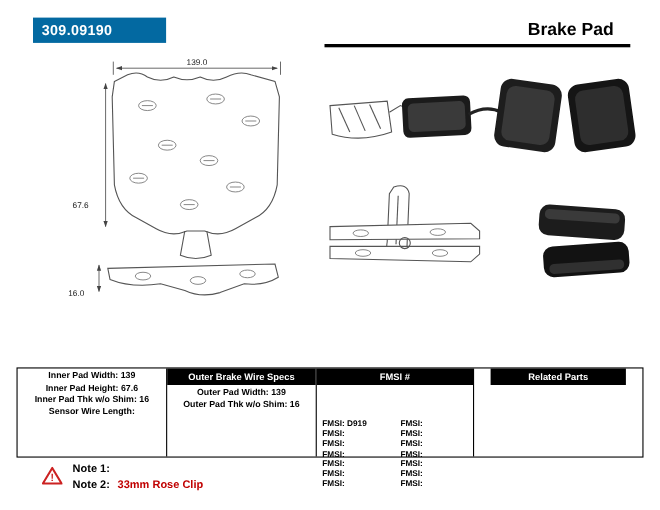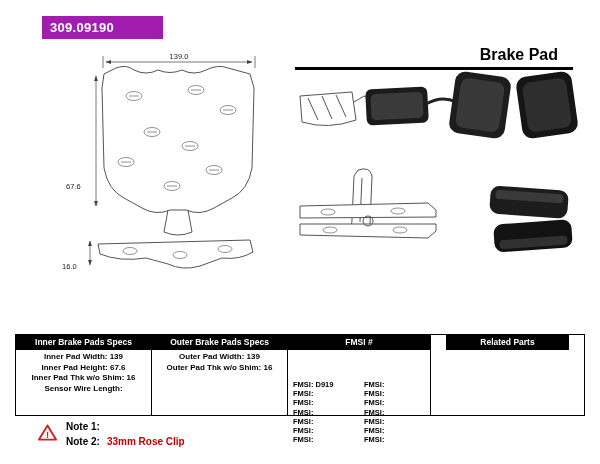--- a/index.html
+++ b/index.html
@@ -1,21 +1,21 @@
 <!DOCTYPE html>
 <html><head>
 <meta charset="utf-8">
 <style>
   html,body{margin:0;padding:0;}
   body{width:600px;height:464px;background:#ffffff;font-family:"Liberation Sans",sans-serif;}
   .page{position:relative;width:600px;height:464px;background:#fff;overflow:hidden;}
 
-  .part-badge{position:absolute;left:30px;top:16px;width:121px;height:23px;background:#a21caf;color:#fff;
-    font-weight:bold;font-size:13px;line-height:23px;padding-left:8px;box-sizing:border-box;letter-spacing:.3px;margin-left:12px;}
-  .title-wrap{position:absolute;left:295px;top:13px;width:278px;height:30px;border-bottom:3px solid #000;box-sizing:border-box;margin-top:27px;}
+  .part-badge{position:absolute;left:30px;top:16px;width:121px;height:23px;background:#0369a1;color:#fff;
+    font-weight:bold;font-size:13px;line-height:23px;padding-left:8px;box-sizing:border-box;letter-spacing:.3px;}
+  .title-wrap{position:absolute;left:295px;top:13px;width:278px;height:30px;border-bottom:3px solid #000;box-sizing:border-box;}
   .title{position:absolute;right:15px;bottom:3px;font-size:16px;font-weight:bold;color:#000;}
 
   .drawing{position:absolute;left:0;top:48px;}
   .drawing text{font-family:"Liberation Sans",sans-serif;}
 
   .spec-table{position:absolute;left:15px;top:334px;width:570px;height:82px;border:1px solid #000;display:flex;box-sizing:border-box;background:#fff;}
   .col{border-right:1px solid #000;display:flex;flex-direction:column;box-sizing:border-box;}
   .col:last-child{border-right:none;}
   .col-inner{width:136px;}
   .col-outer{width:136px;}
@@ -150,31 +150,30 @@
       <g transform="rotate(-4 532 188)">
         <rect x="494" y="174" width="78" height="28" rx="9" fill="#121212"></rect>
         <rect x="499" y="190" width="68" height="9" rx="4" fill="#303030"></rect>
       </g>
     </g>
   </svg>
 
   <div class="spec-table">
 
     <div class="col col-inner">
-      <div class="col-header">Inner Brake Pads Specs</div>
       <div class="col-body">
         <div class="spec-row">Inner Pad Width: 139</div>
         <div class="spec-row">Inner Pad Height: 67.6</div>
         <div class="spec-row">Inner Pad Thk w/o Shim: 16</div>
         <div class="spec-row">Sensor Wire Length:</div>
       </div>
     </div>
 
     <div class="col col-outer">
-      <div class="col-header">Outer Brake Pads Specs</div>
+      <div class="col-header">Outer Brake Wire Specs</div>
       <div class="col-body">
         <div class="spec-row">Outer Pad Width: 139</div>
         <div class="spec-row">Outer Pad Thk w/o Shim: 16</div>
       </div>
     </div>
 
     <div class="col col-fmsi">
       <div class="col-header">FMSI #</div>
       <div class="col-body fmsi-body">
         <div class="fmsi-sub">

